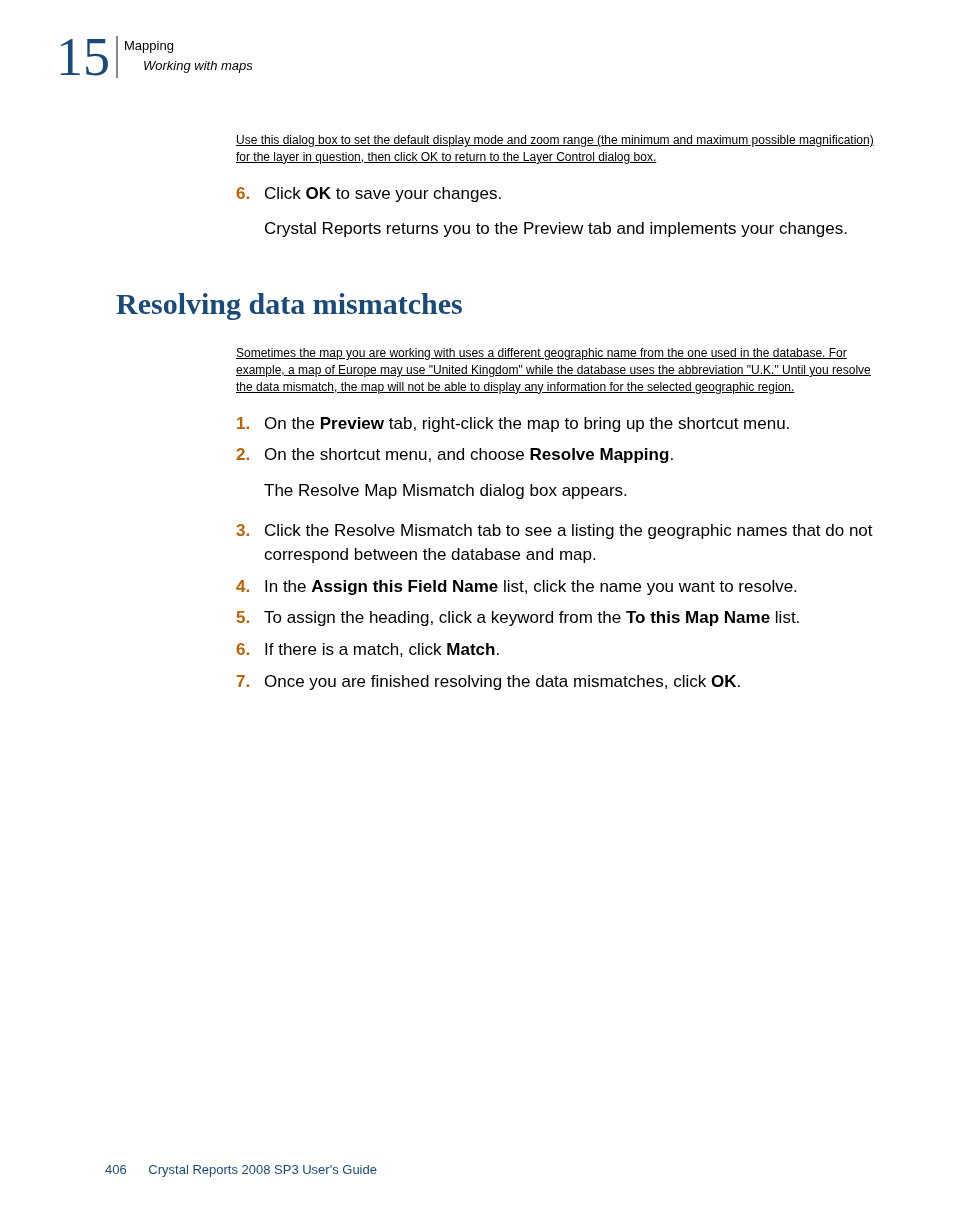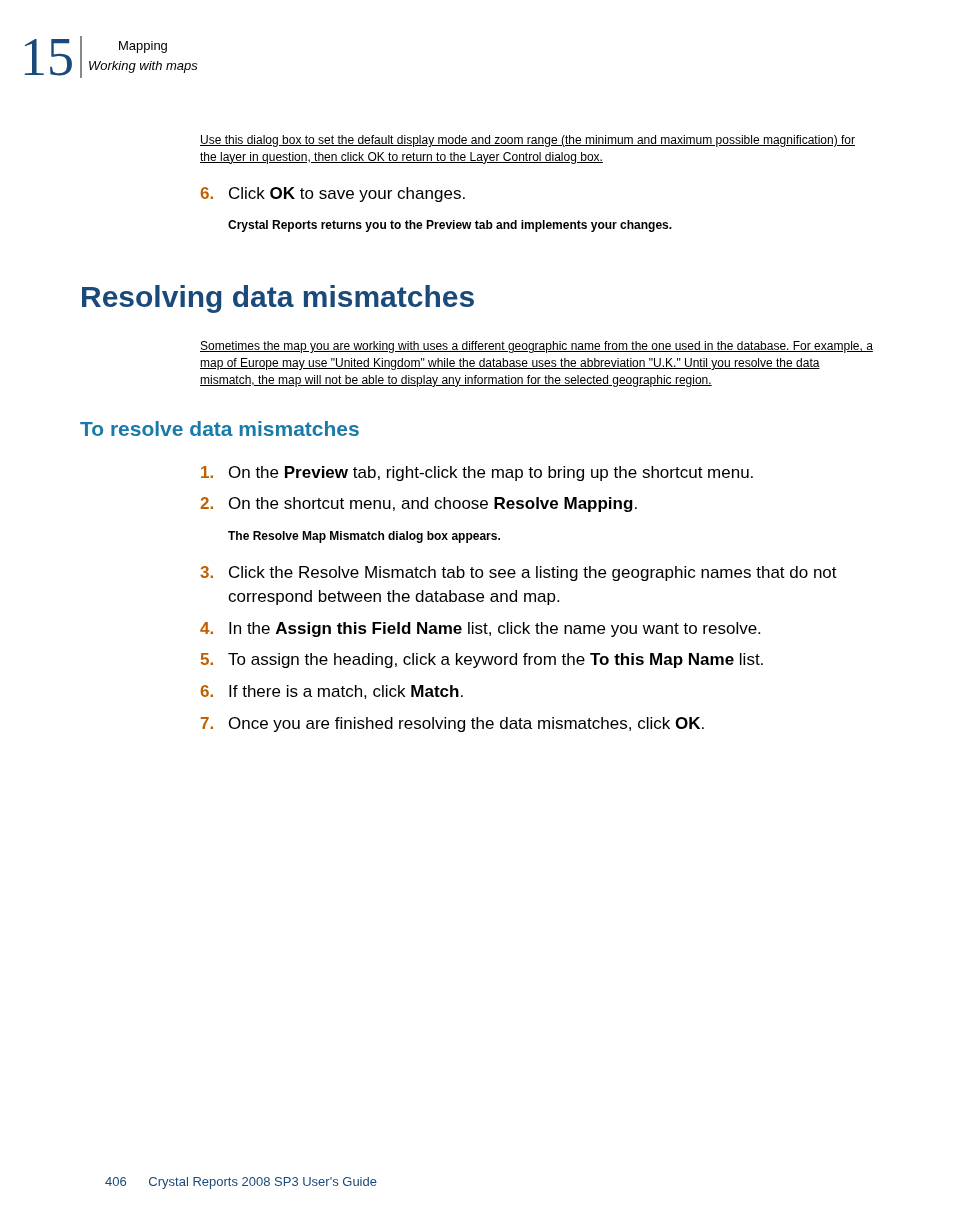--- a/index.html
+++ b/index.html
@@ -8,21 +8,21 @@
     background: #ffffff;
     width: 954px;
     font-family: Arial, Helvetica, sans-serif;
     color: #000;
   }
   .page {
     position: relative;
     width: 954px;
     min-height: 1227px;
     box-sizing: border-box;
-    padding: 30px 80px 40px 80px;
+    padding: 30px 80px 40px 116px;
   }
   .header-block {
     display: flex;
     align-items: flex-start;
     margin-bottom: 48px;
     margin-left: -60px;
   }
   .chapter-number {
     font-family: Georgia, 'Times New Roman', serif;
     font-size: 54px;
@@ -33,74 +33,73 @@
   .header-divider {
     width: 2px;
     background: #888;
     align-self: stretch;
     margin: 6px 6px;
   }
   .header-text {
     font-size: 13px;
     line-height: 1.5;
     padding-top: 6px;
-    text-align: center;
   }
   .header-text .line2 {
     font-style: italic;
+    margin-left: 19px;
   }
   .content-area {
     margin-left: 120px;
   }
   p.body {
     font-size: 12px;
     line-height: 1.4;
     margin: 0 0 16px 0;
     text-decoration: underline;
   }
   p.follow {
-    font-size: 12px;
+    font-size: 17px;
     line-height: 1.4;
     margin: 12px 0 16px 0;
-    font-weight: bold;
   }
   .list-row {
     display: flex;
     font-size: 17px;
     line-height: 1.4;
     margin: 0 0 8px 0;
   }
   .list-marker {
     color: #c06000;
     font-weight: bold;
     flex: 0 0 28px;
   }
   .list-body {
     flex: 1;
   }
   .list-body .follow {
     margin: 12px 0 8px 0;
   }
   h1.section {
-    font-family: Liberation Sans, sans-serif;
+    font-family: Liberation Serif, serif;
     color: #1a4a7a;
     font-weight: bold;
     font-size: 30px;
     margin: 38px 0 24px 0;
   }
   h2.subsection {
     color: #1a7aa8;
     font-weight: bold;
     font-size: 21px;
     margin: 28px 0 20px 0;
   }
   .bold { font-weight: bold; text-align: right; }
   .footer {
     position: absolute;
-    bottom: 38px;
+    bottom: 50px;
     left: 105px;
     font-size: 13px;
     color: #1a4a7a;
   }
   .footer .pnum {
     margin-right: 18px;
   }
 </style>
 </head>
 <body>
@@ -129,21 +128,20 @@
     </div>
 
   </div>
 
   <h1 class="section">Resolving data mismatches</h1>
 
   <div class="content-area">
     <p class="body">Sometimes the map you are working with uses a different geographic name from the one used in the database. For example, a map of Europe may use "United Kingdom" while the database uses the abbreviation "U.K." Until you resolve the data mismatch, the map will not be able to display any information for the selected geographic region.</p>
   </div>
 
-  <h2 class="subsection">To resolve data mismatches</h2>
 
   <div class="content-area">
 
     <div class="list-row">
       <span class="list-marker">1.</span>
       <span class="list-body">
         <span>On the </span><span class="bold">Preview</span><span> tab, right-click the map to bring up the shortcut menu.</span>
       </span>
     </div>
 

